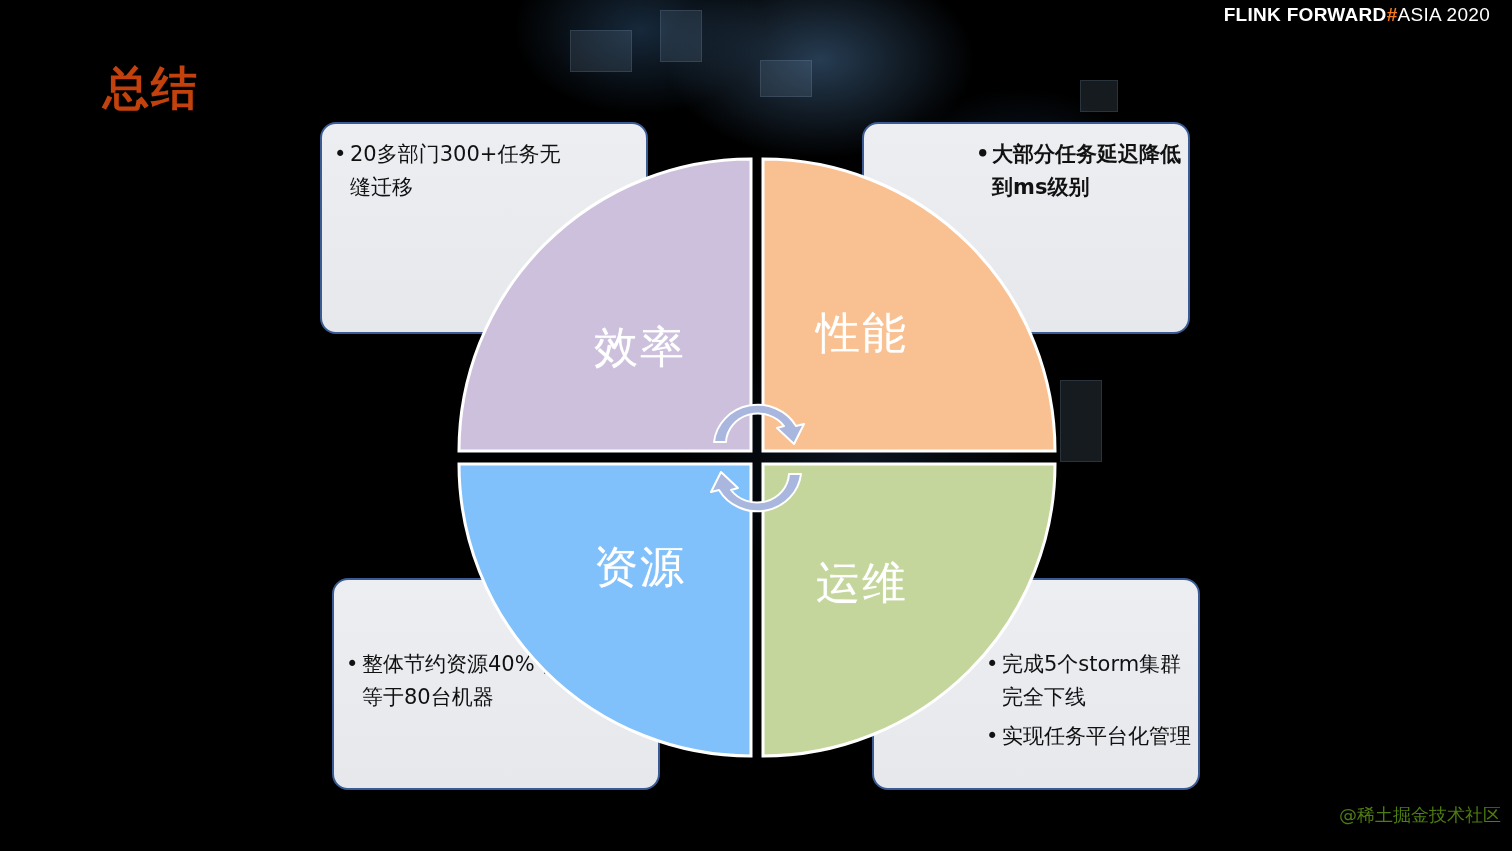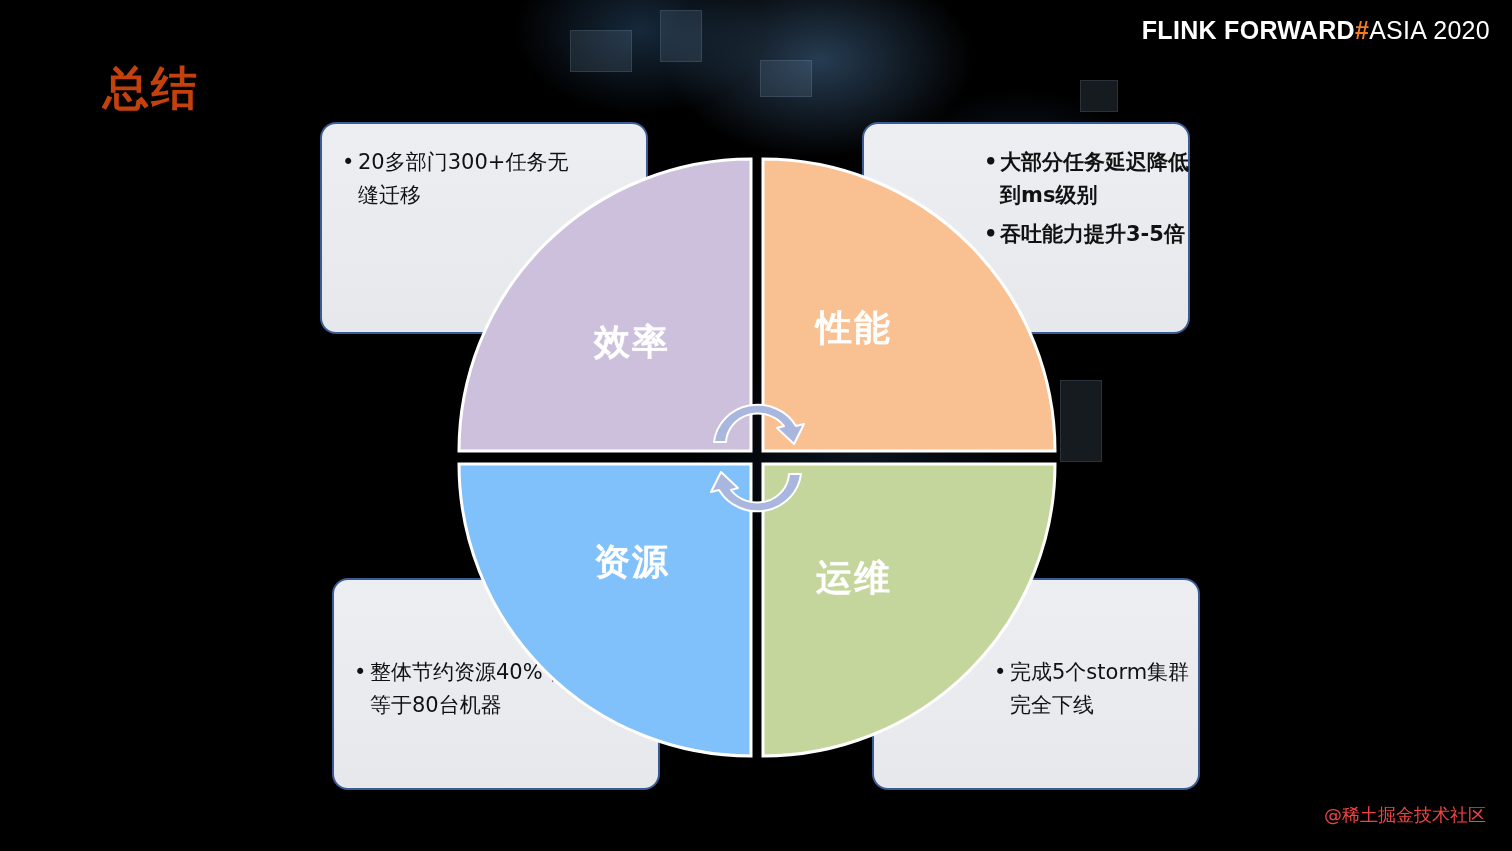--- a/index.html
+++ b/index.html
@@ -12,56 +12,56 @@
     position:absolute; left:260px; top:-60px; width:1000px; height:700px;
     background:
       radial-gradient(ellipse 220px 140px at 560px 120px, rgba(70,110,150,0.55), transparent 70%),
       radial-gradient(ellipse 180px 120px at 380px 90px, rgba(50,90,130,0.45), transparent 70%),
       radial-gradient(ellipse 200px 160px at 760px 260px, rgba(40,70,110,0.45), transparent 70%),
       radial-gradient(ellipse 260px 180px at 600px 520px, rgba(30,55,90,0.35), transparent 70%);
     pointer-events:none;
   }
   .bg-tile { position:absolute; background:rgba(120,150,180,0.18); border:1px solid rgba(160,190,220,0.15); }
   .brand {
-    position:absolute; right:22px; top:16px; font-size:25px; color:#fff; letter-spacing:0.3px;
+    position:absolute; right:22px; top:4px; font-size:19px; color:#fff; letter-spacing:0.3px;
     font-family:"Liberation Sans",sans-serif; white-space:nowrap;
   }
   .brand .b1 { font-weight:bold; }
   .brand .hash { color:#f47b20; font-weight:bold; }
   .brand .b2 { font-weight:normal; }
   .title {
     position:absolute; left:103px; top:58px; font-size:46px; color:#c2410c; font-weight:bold;
     letter-spacing:2px;
   }
   .card {
     position:absolute; width:328px; height:212px; border-radius:16px;
     background:linear-gradient(180deg,#eceef2 0%,#e6e8ec 100%);
     border:2px solid #3a5b93; box-sizing:border-box;
   }
-  .card ul { list-style:none; margin:8px; padding:0; position:absolute; }
+  .card ul { list-style:none; margin:0; padding:0; position:absolute; }
   .card li { position:relative; font-size:21px; color:#111; line-height:33px; padding-left:16px; margin-bottom:6px; }
   .card li::before { content:"•"; position:absolute; left:0; top:0; }
   .card-tl { left:320px; top:122px; }
   .card-tr { left:862px; top:122px;font-weight:bold; }
   .card-bl { left:332px; top:578px; }
   .card-br { left:872px; top:578px; }
   .card-tl ul { left:12px; top:14px; width:230px; }
   .card-tr ul { left:112px; top:14px; width:210px; }
   .card-bl ul { left:12px; top:68px; width:220px; }
   .card-br ul { left:112px; top:68px; width:210px; }
   .pie { position:absolute; left:0; top:0; width:1512px; height:851px; pointer-events:none; }
   .quad-label {
-    position:absolute; font-size:36px; color:#fff; letter-spacing:2px; font-weight:bold;
+    position:absolute; font-size:44px; color:#fff; letter-spacing:2px; font-weight:normal;
     text-shadow:0 0 1px rgba(255,255,255,0.6);
   }
   .ql-tl { left:594px; top:318px; }
   .ql-tr { left:816px; top:304px; }
   .ql-bl { left:594px; top:538px; }
   .ql-br { left:816px; top:554px; }
-  .watermark { position:absolute; right:26px; bottom:24px; color:#ef4444; font-size:18px; }
+  .watermark { position:absolute; right:11px; bottom:24px; color:#4d7c0f; font-size:18px; }
 </style>
 </head>
 <body>
 
 <div class="bg-glow"></div>
 <div class="bg-tile" style="left:570px;top:30px;width:60px;height:40px;"></div>
 <div class="bg-tile" style="left:660px;top:10px;width:40px;height:50px;"></div>
 <div class="bg-tile" style="left:760px;top:60px;width:50px;height:35px;"></div>
 <div class="bg-tile" style="left:1060px;top:380px;width:40px;height:80px;"></div>
 <div class="bg-tile" style="left:1080px;top:80px;width:36px;height:30px;"></div>
@@ -73,31 +73,31 @@
 <div class="title">总结</div>
 
 <div class="card card-tl">
   <ul>
     <li>20多部门300+任务无缝迁移</li>
   </ul>
 </div>
 <div class="card card-tr">
   <ul>
     <li>大部分任务延迟降低到ms级别</li>
-    <li>吞吐能力提升3-5倍</li>
   </ul>
 </div>
 <div class="card card-bl">
   <ul>
     <li>整体节约资源40%，等于80台机器</li>
   </ul>
 </div>
 <div class="card card-br">
   <ul>
     <li>完成5个storm集群完全下线</li>
+    <li>实现任务平台化管理</li>
   </ul>
 </div>
 
 <svg class="pie" viewBox="0 0 1512 851" xmlns="http://www.w3.org/2000/svg">
 
   <path d="M751,451 L751,159 A292,292 0 0 0 459,451 Z" fill="#ccc0dc" stroke="#ffffff" stroke-width="3"></path>
   <path d="M763,451 L763,159 A292,292 0 0 1 1055,451 Z" fill="#f9c091" stroke="#ffffff" stroke-width="3"></path>
   <path d="M751,464 L751,756 A292,292 0 0 1 459,464 Z" fill="#80c0fb" stroke="#ffffff" stroke-width="3"></path>
   <path d="M763,464 L763,756 A292,292 0 0 0 1055,464 Z" fill="#c4d69c" stroke="#ffffff" stroke-width="3"></path>
 

